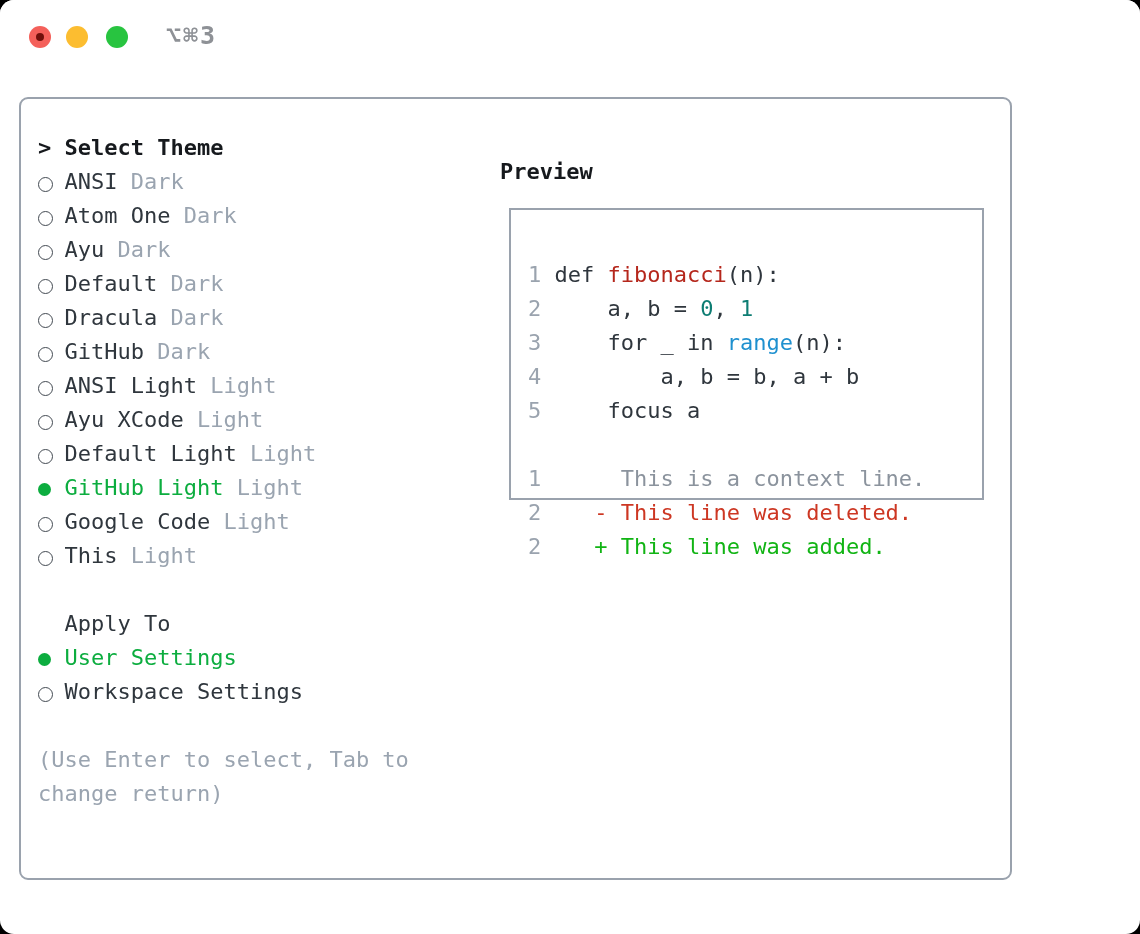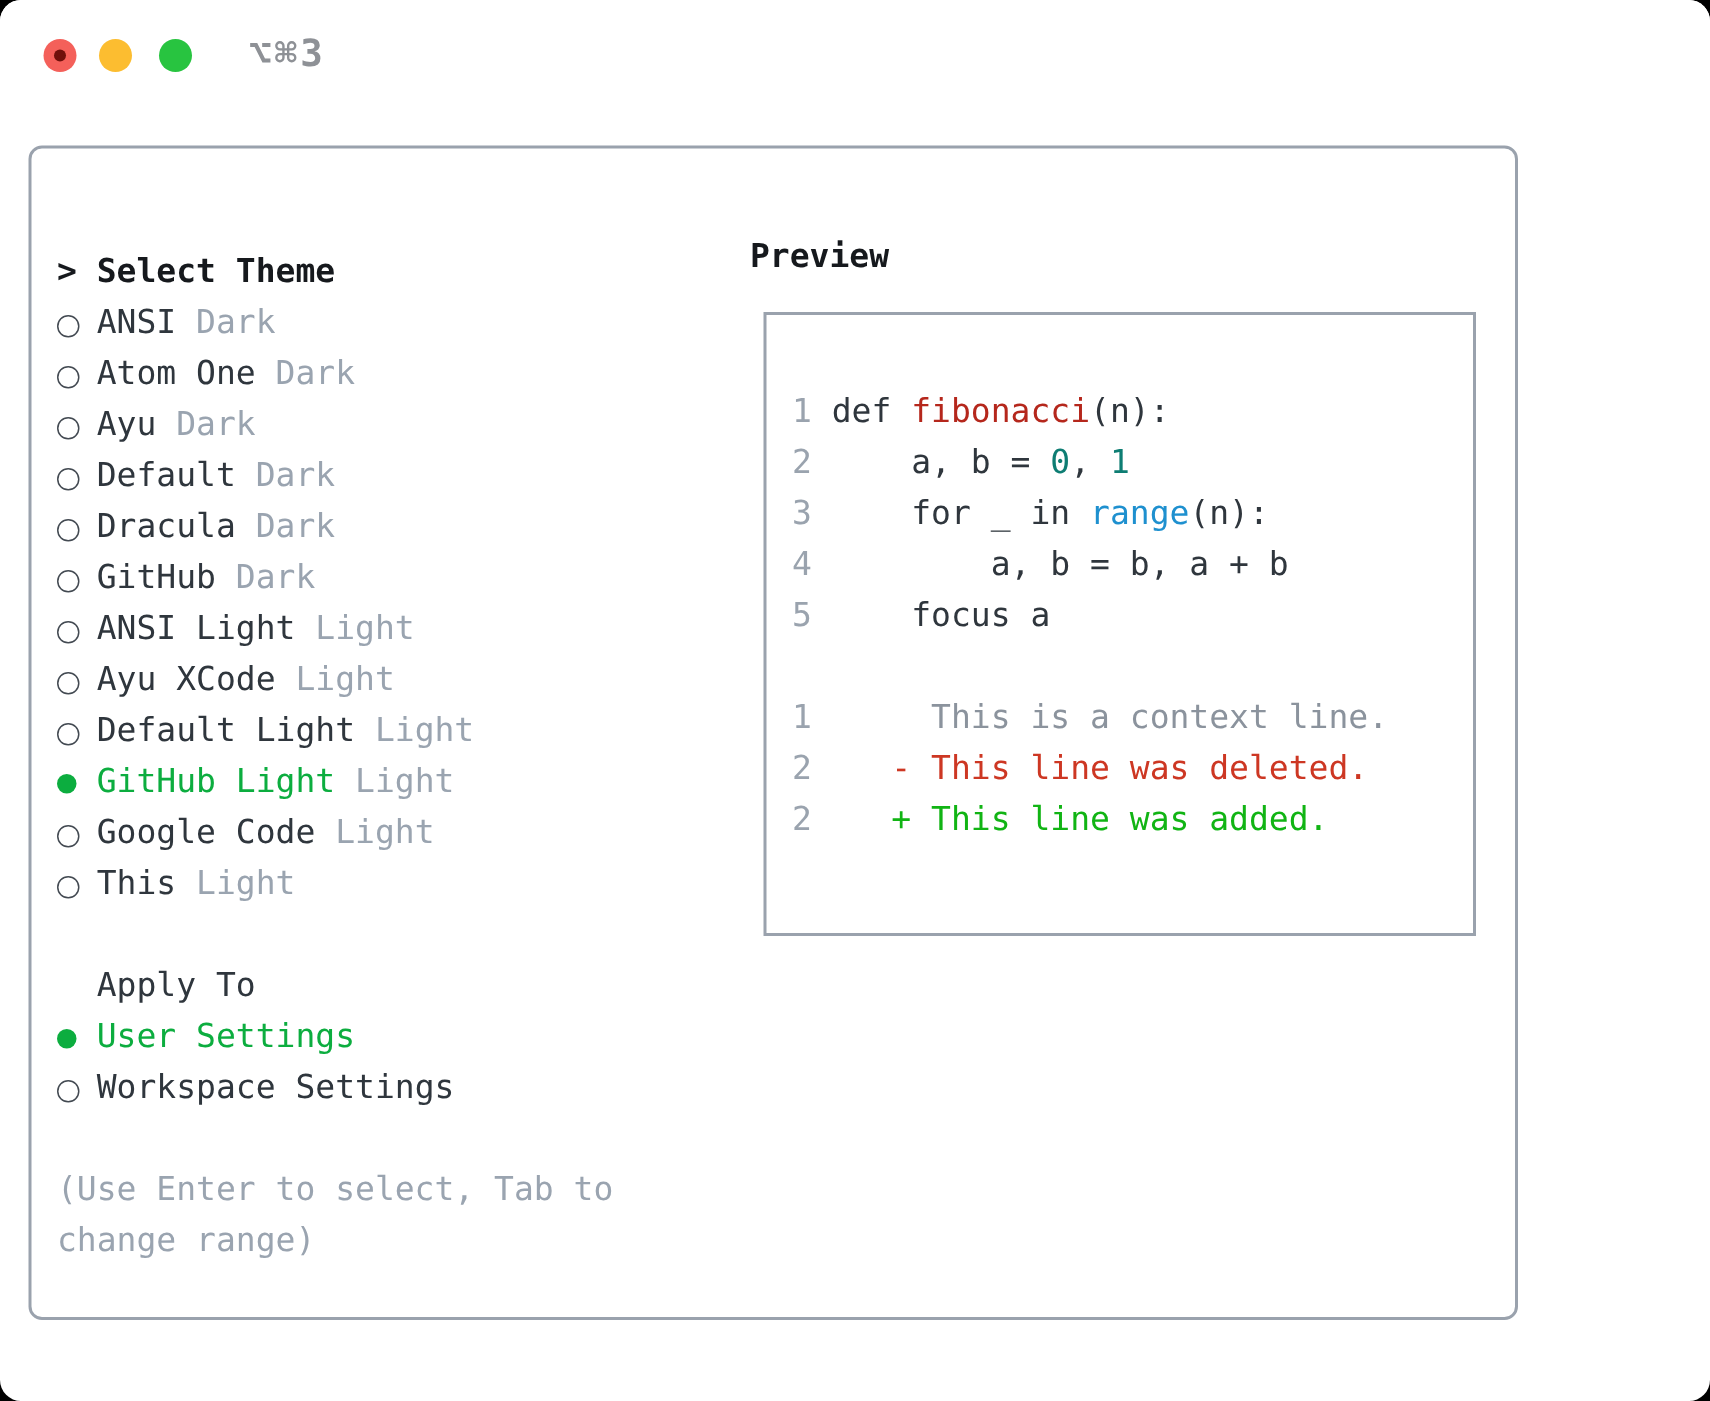--- a/index.html
+++ b/index.html
@@ -25,40 +25,40 @@
 
   
   .panel{
     position:absolute;left:19px;top:97px;width:993px;height:783px;
     border:2px solid var(--border);border-radius:9px;background:#fff;
   }
 
   .col{position:absolute;font-size:22px;line-height:34px;color:var(--ink);}
   .col .row{white-space:pre;height:34px;}
 
-  .left-col{left:17px;top:66px;}
+  .left-col{left:17px;top:32px;}
   .right-col{left:479px;top:56px;}
 
   .bold{font-weight:bold;color:var(--ink-bold);}
   .muted{color:var(--muted);}
   .green-text{color:var(--green);}
 
   
   .bullet{
     display:inline-block;width:13.25px;height:14px;position:relative;vertical-align:-1px;
   }
   .bullet::before{
     content:"";position:absolute;left:0;top:0.5px;width:13px;height:13px;border-radius:50%;
   }
   .bullet.off::before{border:1.6px solid var(--ring);}
   .bullet.on::before{background:var(--green);}
 
   
   .preview-box{
-    margin-left:9px;margin-top:19px;width:475px;height:416px;
+    margin-left:9px;margin-top:19px;width:475px;height:292px;
     border:2px solid var(--border);background:#fff;
     padding:48px 0 0 17px;font-size:22px;line-height:34px;
   }
   .preview-box .row{white-space:pre;height:34px;}
   .ln{color:var(--linenum);}
   .tok-c{color:var(--ink);}
   .tok-fn{color:var(--red-fn);}
   .tok-n0{color:var(--teal);}
   .tok-bi{color:var(--blue);}
   .tok-ctx{color:var(--ctx);}
@@ -91,21 +91,21 @@
         <div class="row"><span class="bullet off"></span><span> Default Light</span><span class="muted"> Light</span></div>
         <div class="row"><span class="bullet on"></span><span class="green-text"> GitHub Light</span><span class="muted"> Light</span></div>
         <div class="row"><span class="bullet off"></span><span> Google Code</span><span class="muted"> Light</span></div>
         <div class="row"><span class="bullet off"></span><span> This</span><span class="muted"> Light</span></div>
         <div class="row"> </div>
         <div class="row"><span>  </span><span>Apply To</span></div>
         <div class="row"><span class="bullet on"></span><span class="green-text"> User Settings</span></div>
         <div class="row"><span class="bullet off"></span><span> Workspace Settings</span></div>
         <div class="row"> </div>
         <div class="row muted">(Use Enter to select, Tab to</div>
-        <div class="row muted">change range)</div>
+        <div class="row muted">change return)</div>
       </div>
 
     <div class="col right-col">
       <div class="row bold">Preview</div>
       <div class="preview-box" id="preview-box">
           <div class="row"><span class="ln">1</span><span class="tok-c"> def </span><span class="tok-fn">fibonacci</span><span class="tok-c">(n):</span></div>
           <div class="row"><span class="ln">2</span><span class="tok-c">     a, b = </span><span class="tok-n0">0</span><span class="tok-c">, </span><span class="tok-n0">1</span></div>
           <div class="row"><span class="ln">3</span><span class="tok-c">     for _ in </span><span class="tok-bi">range</span><span class="tok-c">(n):</span></div>
           <div class="row"><span class="ln">4</span><span class="tok-c">         a, b = b, a + b</span></div>
           <div class="row"><span class="ln">5</span><span class="tok-c">     focus a</span></div>

